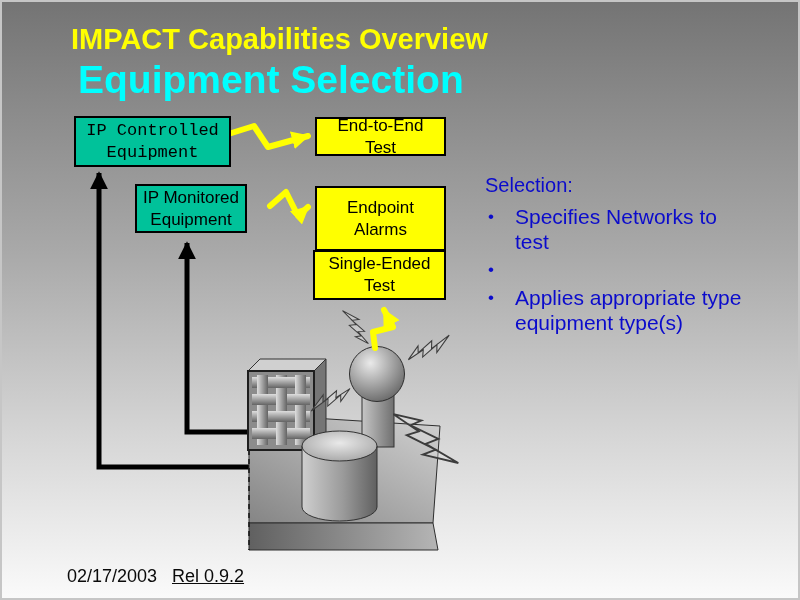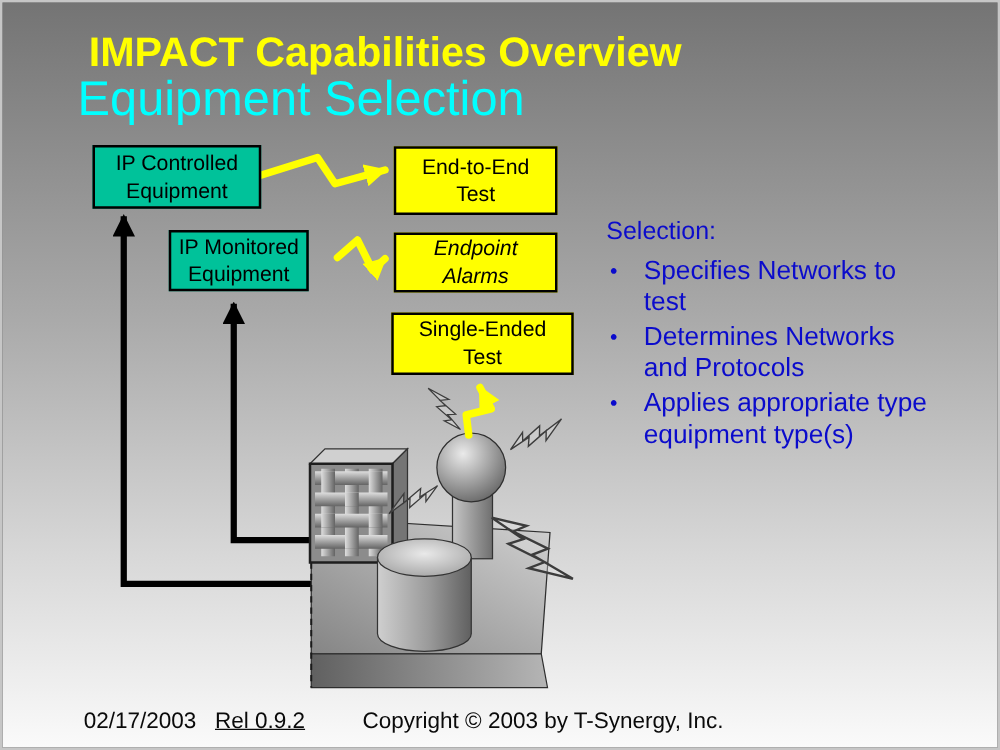--- a/index.html
+++ b/index.html
@@ -2,35 +2,35 @@
 <html><head>
 <meta charset="utf-8">
 <style>
   html,body{margin:0;padding:0;background:#333;}
   .slide{
     position:relative;width:800px;height:600px;box-sizing:border-box;
     background:linear-gradient(180deg,#747474 0%,#a9a9a9 42%,#d6d6d6 73%,#fafafa 100%);
     border:2px solid #c6c6c6;overflow:hidden;
     font-family:"Liberation Sans",sans-serif;
   }
-  .overline{position:absolute;left:69px;top:21px;font-size:33px;font-weight:700;color:#ffff00;letter-spacing:0;}
-  .title{position:absolute;left:60px;top:56px;font-size:39px;font-weight:400;color:#00ffff;}
+  .overline{position:absolute;left:69px;top:21px;font-size:29px;font-weight:700;color:#ffff00;letter-spacing:0;}
+  .title{position:absolute;left:76px;top:56px;font-size:39px;font-weight:700;color:#00ffff;}
   svg.canvas{position:absolute;left:0;top:0;width:800px;height:600px;}
   .node{
     position:absolute;border:2px solid #000;box-sizing:border-box;
     display:flex;align-items:center;justify-content:center;text-align:center;
     font-size:17px;line-height:22px;color:#000;white-space:pre-line;
   }
   .node.teal{background:#00c29a;}
   .node.yellow{background:#ffff00;}
-  .n-ipc{left:72px;top:114px;width:135px;height:51px;}
+  .n-ipc{left:72px;top:114px;width:157px;height:51px;font-family:Liberation Mono, monospace;}
   .n-ipm{left:133px;top:182px;width:112px;height:49px;}
-  .n-e2e{left:313px;top:115px;width:131px;height:55px;}
-  .n-epa{left:313px;top:184px;width:131px;height:48px;font-style:italic;}
-  .n-set{left:311px;top:248px;width:146px;height:50px;}
+  .n-e2e{left:313px;top:115px;width:131px;height:39px;}
+  .n-epa{left:313px;top:184px;width:131px;height:65px;}
+  .n-set{left:311px;top:248px;width:133px;height:50px;}
   .selection{position:absolute;left:483px;top:170px;width:272px;color:#0b0bcc;}
   .selection .heading{font-size:20px;line-height:26px;margin-bottom:6px;}
   .bullet{display:flex;margin-bottom:3px;}
   .bullet .dot{width:27px;flex:0 0 27px;font-size:17px;line-height:25px;padding-left:3px;}
   .bullet .btxt{font-size:21px;line-height:25px;white-space:pre-line;}
   .footer{position:absolute;left:0;top:564px;width:800px;height:26px;color:#0a0a0a;font-size:18px;}
   .footer span{position:absolute;top:0;}
   .f-date{left:65px;text-align:center;} .f-rel{left:170px;text-decoration:underline;} .f-copy{left:288px;} .f-page{left:705px;margin-top:47px;}
 </style>
 </head>
@@ -154,30 +154,27 @@
 
   <div class="selection">
     <div class="heading">Selection:</div>
     <div class="bullet">
       <span class="dot">•</span>
       <span class="btxt">Specifies Networks to
 test</span>
     </div>
     <div class="bullet">
       <span class="dot">•</span>
-      <span class="btxt">Determines Networks
-and Protocols</span>
     </div>
     <div class="bullet">
       <span class="dot">•</span>
       <span class="btxt">Applies appropriate type
 equipment type(s)</span>
     </div>
   </div>
 
   <div class="footer">
     <span class="f-date">02/17/2003</span>
     <span class="f-rel">Rel 0.9.2</span>
-    <span class="f-copy">Copyright © 2003 by T-Synergy, Inc.</span>
     <span class="f-page">14</span>
   </div>
 
 </div>
 
 </body></html>

